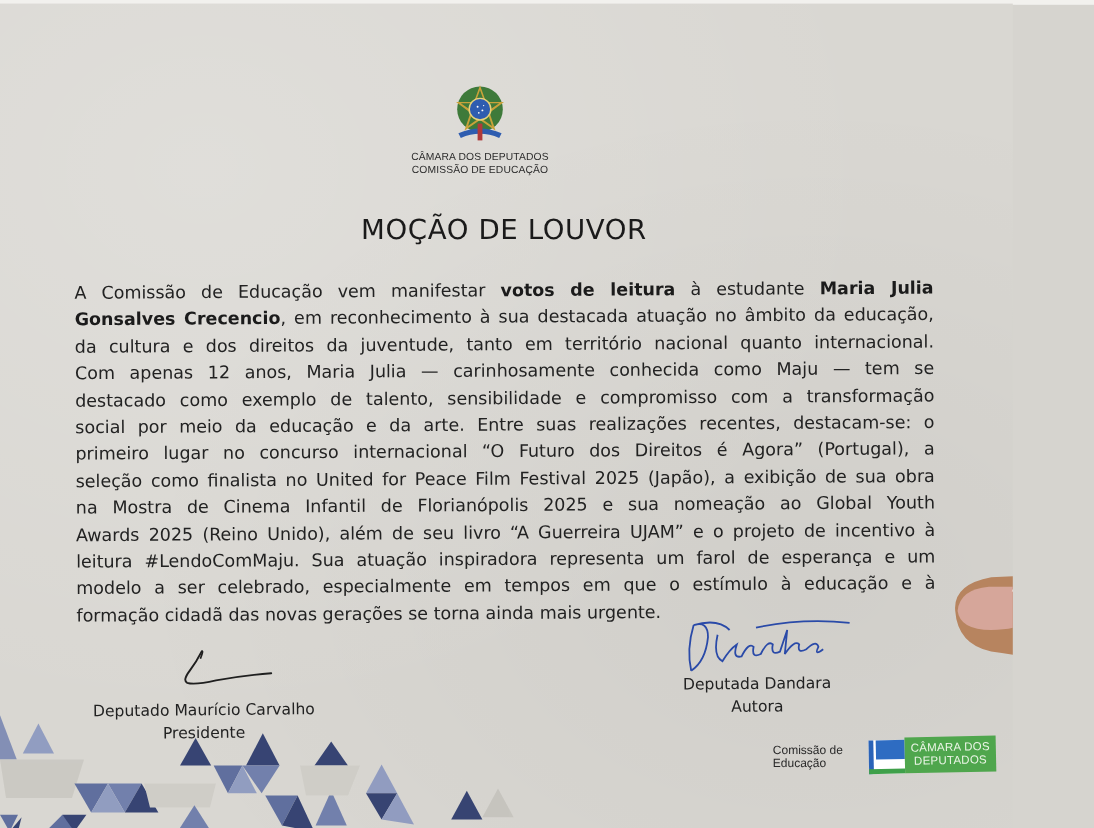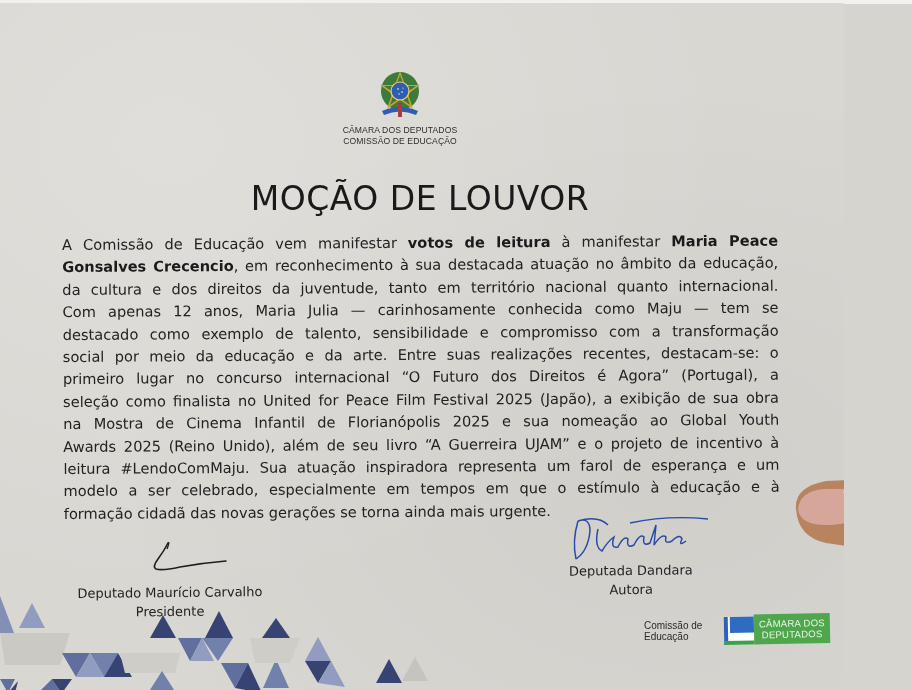--- a/index.html
+++ b/index.html
@@ -27,21 +27,21 @@
     .header-text {
       position: absolute; left: 300px; top: 122px; width: 200px;
       text-align: center; color: #2d2d2d;
       font-family: "Liberation Sans", sans-serif;
       font-size: 8.6px; line-height: 11px; letter-spacing: 0.1px;
     }
     .doc-title {
       position: absolute; left: 180px; top: 176px; width: 480px;
       text-align: center;
       font-family: "DejaVu Sans", sans-serif;
-      font-size: 33px; color: #1a1a1a; letter-spacing: 0.5px;
+      font-size: 23px; color: #1a1a1a; letter-spacing: 0.5px;
       font-weight: normal;
     }
     .body-text {
       position: absolute; left: 62px; top: 231px; width: 716px;
       font-family: "DejaVu Sans", sans-serif;
       font-size: 14.6px; line-height: 22.4px; color: #222;
       text-align: justify;
       transform: rotate(-0.35deg);
       transform-origin: left top;
     }
@@ -123,21 +123,21 @@
   </svg>
 
   <div class="header-text">
     <div>CÂMARA DOS DEPUTADOS</div>
     <div>COMISSÃO DE EDUCAÇÃO</div>
   </div>
 
   <h1 class="doc-title">MOÇÃO DE LOUVOR</h1>
 
   <div class="body-text" id="body-text">
-      <span class="line"><span>A Comissão de Educação vem manifestar </span><b>votos de leitura</b><span> à manifestar </span><b>Maria Peace</b></span>
+      <span class="line"><span>A Comissão de Educação vem manifestar </span><b>votos de leitura</b><span> à estudante </span><b>Maria Julia</b></span>
       <span class="line"><b>Gonsalves Crecencio</b><span>, em reconhecimento à sua destacada atuação no âmbito da educação,</span></span>
       <span class="line"><span>da cultura e dos direitos da juventude, tanto em território nacional quanto internacional.</span></span>
       <span class="line"><span>Com apenas 12 anos, Maria Julia — carinhosamente conhecida como Maju — tem se</span></span>
       <span class="line"><span>destacado como exemplo de talento, sensibilidade e compromisso com a transformação</span></span>
       <span class="line"><span>social por meio da educação e da arte. Entre suas realizações recentes, destacam-se: o</span></span>
       <span class="line"><span>primeiro lugar no concurso internacional “O Futuro dos Direitos é Agora” (Portugal), a</span></span>
       <span class="line"><span>seleção como finalista no United for Peace Film Festival 2025 (Japão), a exibição de sua obra</span></span>
       <span class="line"><span>na Mostra de Cinema Infantil de Florianópolis 2025 e sua nomeação ao Global Youth</span></span>
       <span class="line"><span>Awards 2025 (Reino Unido), além de seu livro “A Guerreira UJAM” e o projeto de incentivo à</span></span>
       <span class="line"><span>leitura #LendoComMaju. Sua atuação inspiradora representa um farol de esperança e um</span></span>

